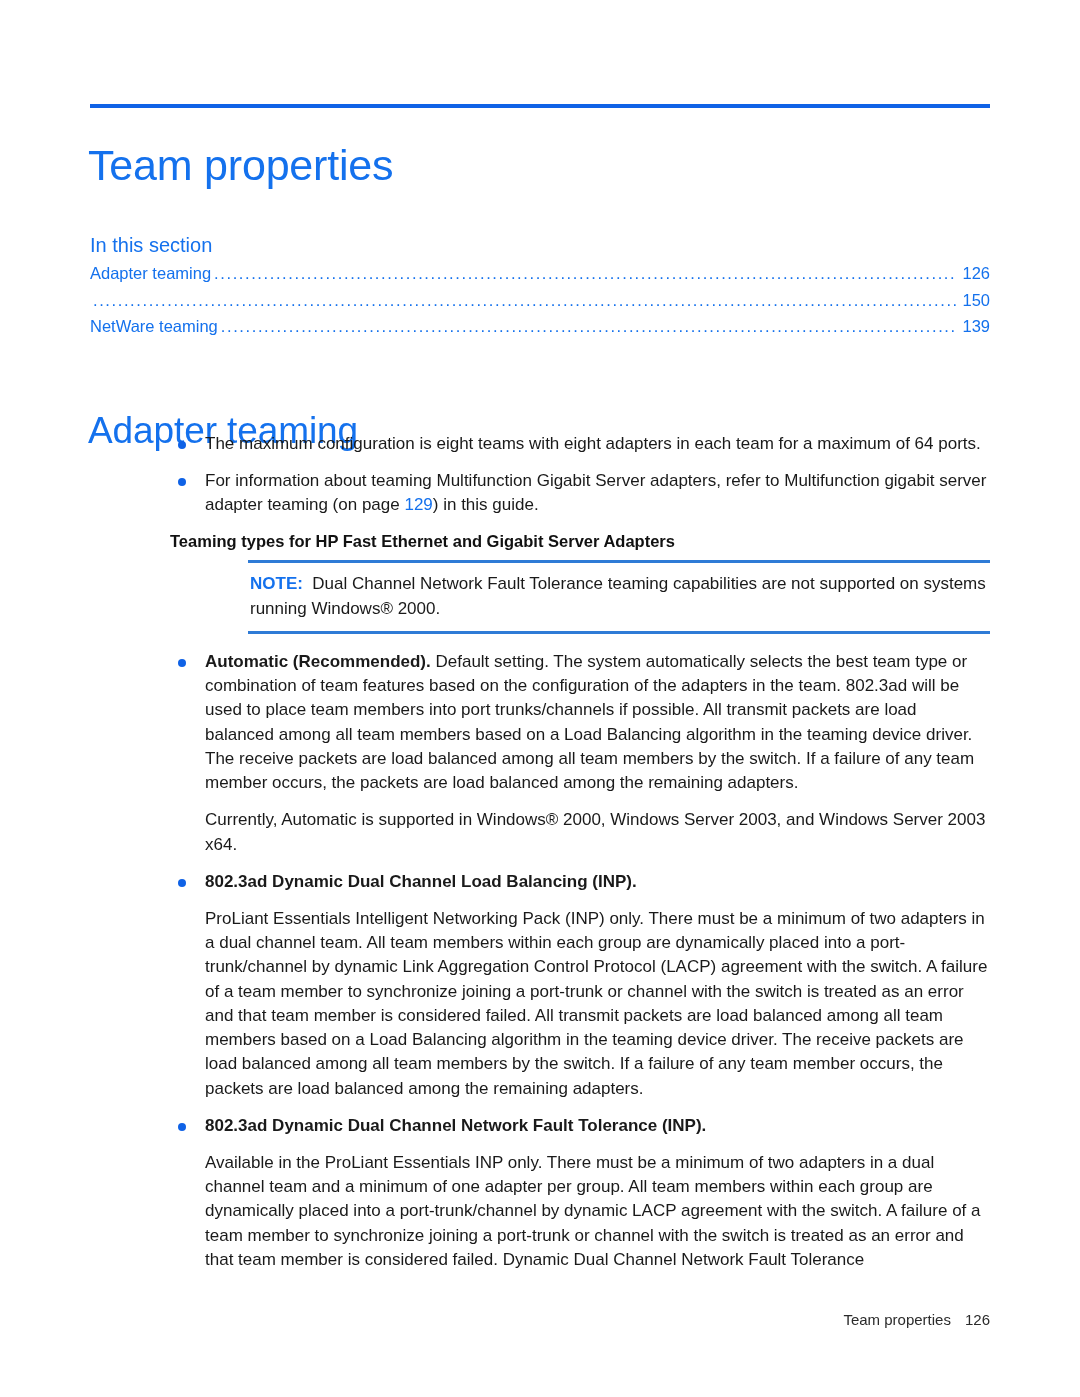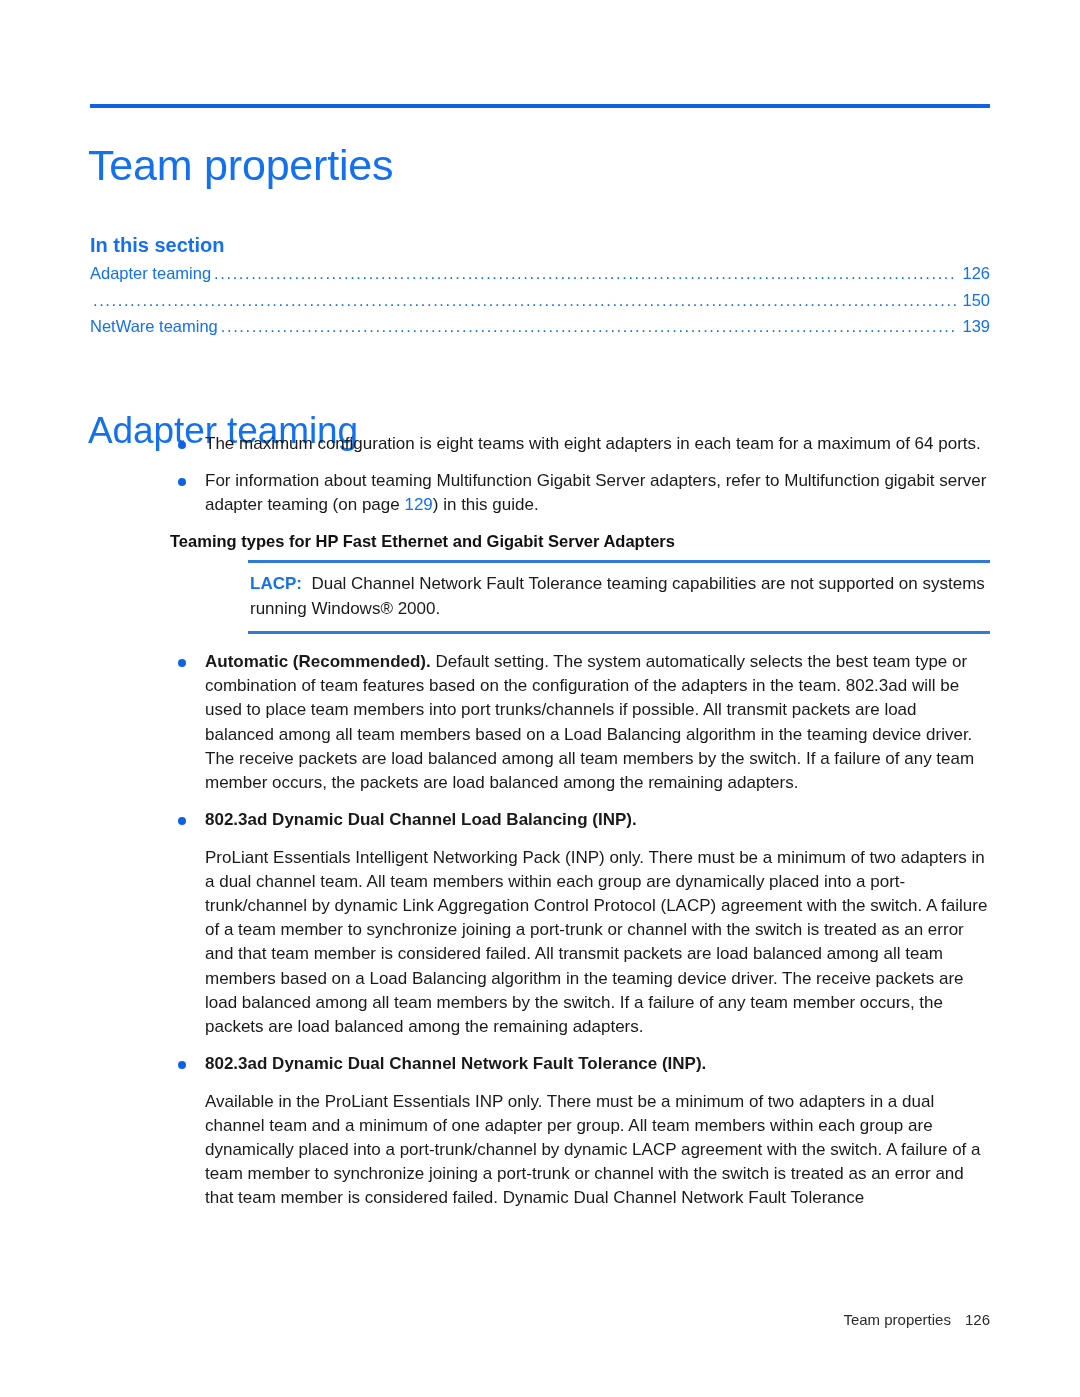--- a/index.html
+++ b/index.html
@@ -50,21 +50,21 @@
     position: absolute;
     left: 90px;
     top: 232px;
     width: 900px;
   }
   .toc-heading {
     font-size: 20px;
     color: #1471ED;
     line-height: 1.3;
     margin-bottom: 2px;
-    font-weight: 700;
+    font-weight: 400;
   }
   .toc-list {
     list-style: none;
     margin: 0;
     padding: 0;
   }
   .toc-item {
     display: flex;
     align-items: baseline;
     font-size: 16.5px;
@@ -228,27 +228,28 @@
     </div>
 
     <div class="bullet-row">
       <span class="bullet-dot"></span>
       <div class="bullet-text"><span>For information about teaming Multifunction Gigabit Server adapters, refer to Multifunction gigabit server adapter teaming (on page </span><span class="link-ref">129</span><span>) in this guide.</span></div>
     </div>
 
     <div class="sub-heading">Teaming types for HP Fast Ethernet and Gigabit Server Adapters</div>
 
     <div class="note-box">
-      <div class="note-text"><span class="note-label">LACP:</span>&nbsp; <span>Dual Channel Network Fault Tolerance teaming capabilities are not supported on systems running Windows® 2000.</span></div>
+      <div class="note-text"><span class="note-label">NOTE:</span>&nbsp; <span>Dual Channel Network Fault Tolerance teaming capabilities are not supported on systems running Windows® 2000.</span></div>
     </div>
 
     <div class="bullet-row">
       <span class="bullet-dot"></span>
       <div class="bullet-text"><span class="b">Automatic (Recommended).</span><span> Default setting. The system automatically selects the best team type or combination of team features based on the configuration of the adapters in the team. 802.3ad will be used to place team members into port trunks/channels if possible. All transmit packets are load balanced among all team members based on a Load Balancing algorithm in the teaming device driver. The receive packets are load balanced among all team members by the switch. If a failure of any team member occurs, the packets are load balanced among the remaining adapters.</span></div>
     </div>
+    <div class="sub-para">Currently, Automatic is supported in Windows® 2000, Windows Server 2003, and Windows Server 2003 x64.</div>
 
     <div class="bullet-row">
       <span class="bullet-dot"></span>
       <div class="bullet-text"><span class="b">802.3ad Dynamic Dual Channel Load Balancing (INP).</span></div>
     </div>
     <div class="sub-para">ProLiant Essentials Intelligent Networking Pack (INP) only. There must be a minimum of two adapters in a dual channel team. All team members within each group are dynamically placed into a port-trunk/channel by dynamic Link Aggregation Control Protocol (LACP) agreement with the switch. A failure of a team member to synchronize joining a port-trunk or channel with the switch is treated as an error and that team member is considered failed. All transmit packets are load balanced among all team members based on a Load Balancing algorithm in the teaming device driver. The receive packets are load balanced among all team members by the switch. If a failure of any team member occurs, the packets are load balanced among the remaining adapters.</div>
 
     <div class="bullet-row">
       <span class="bullet-dot"></span>
       <div class="bullet-text"><span class="b">802.3ad Dynamic Dual Channel Network Fault Tolerance (INP).</span></div>

